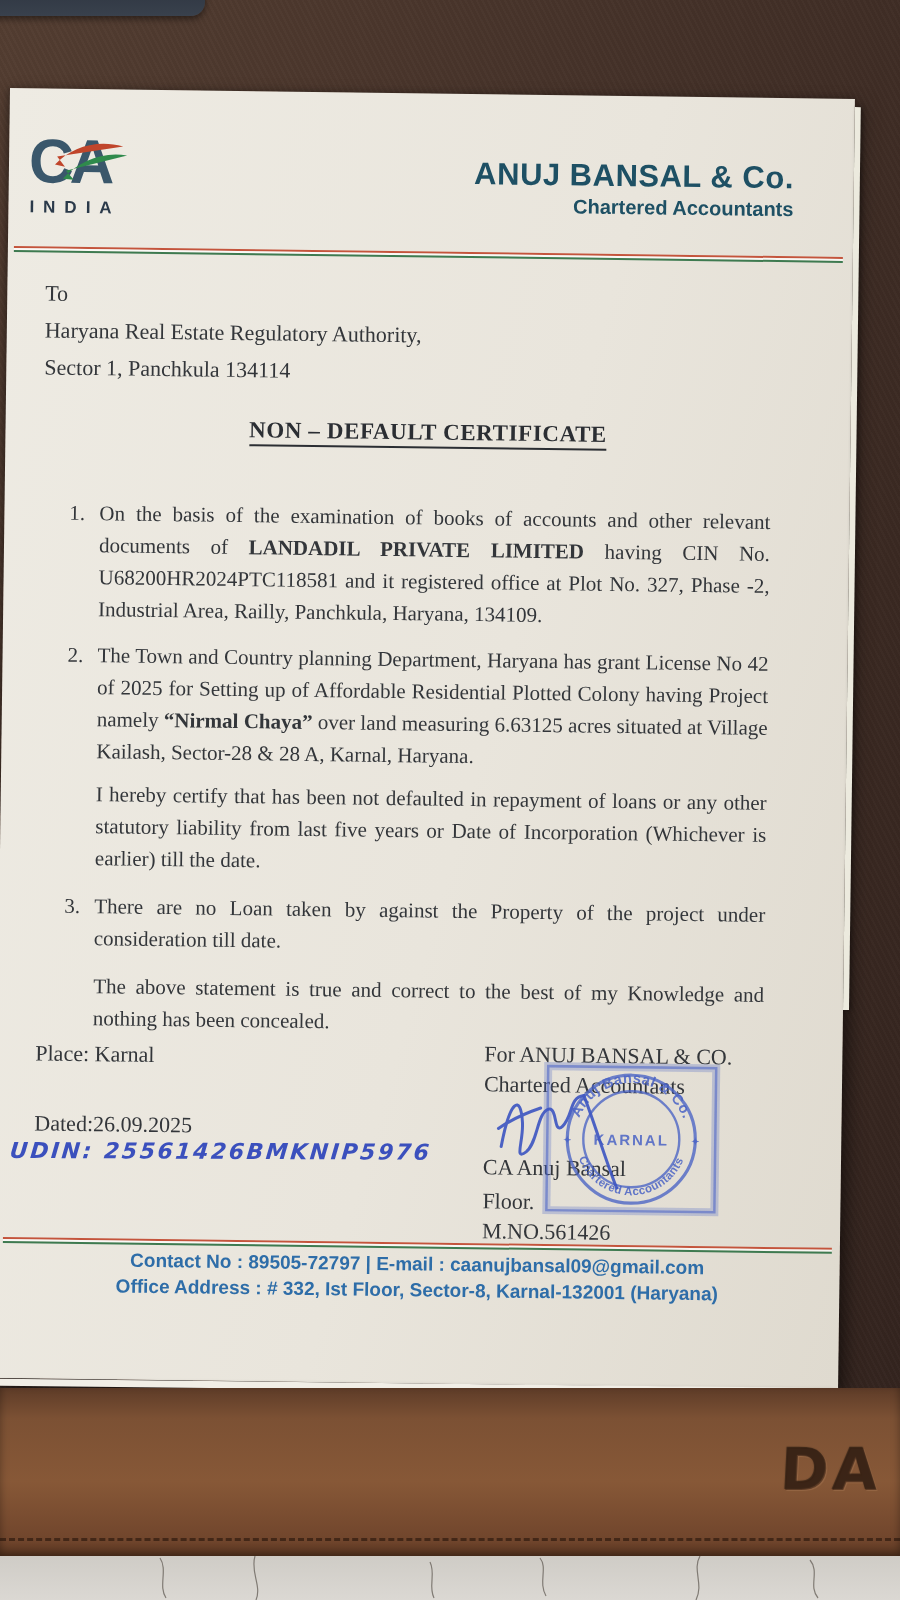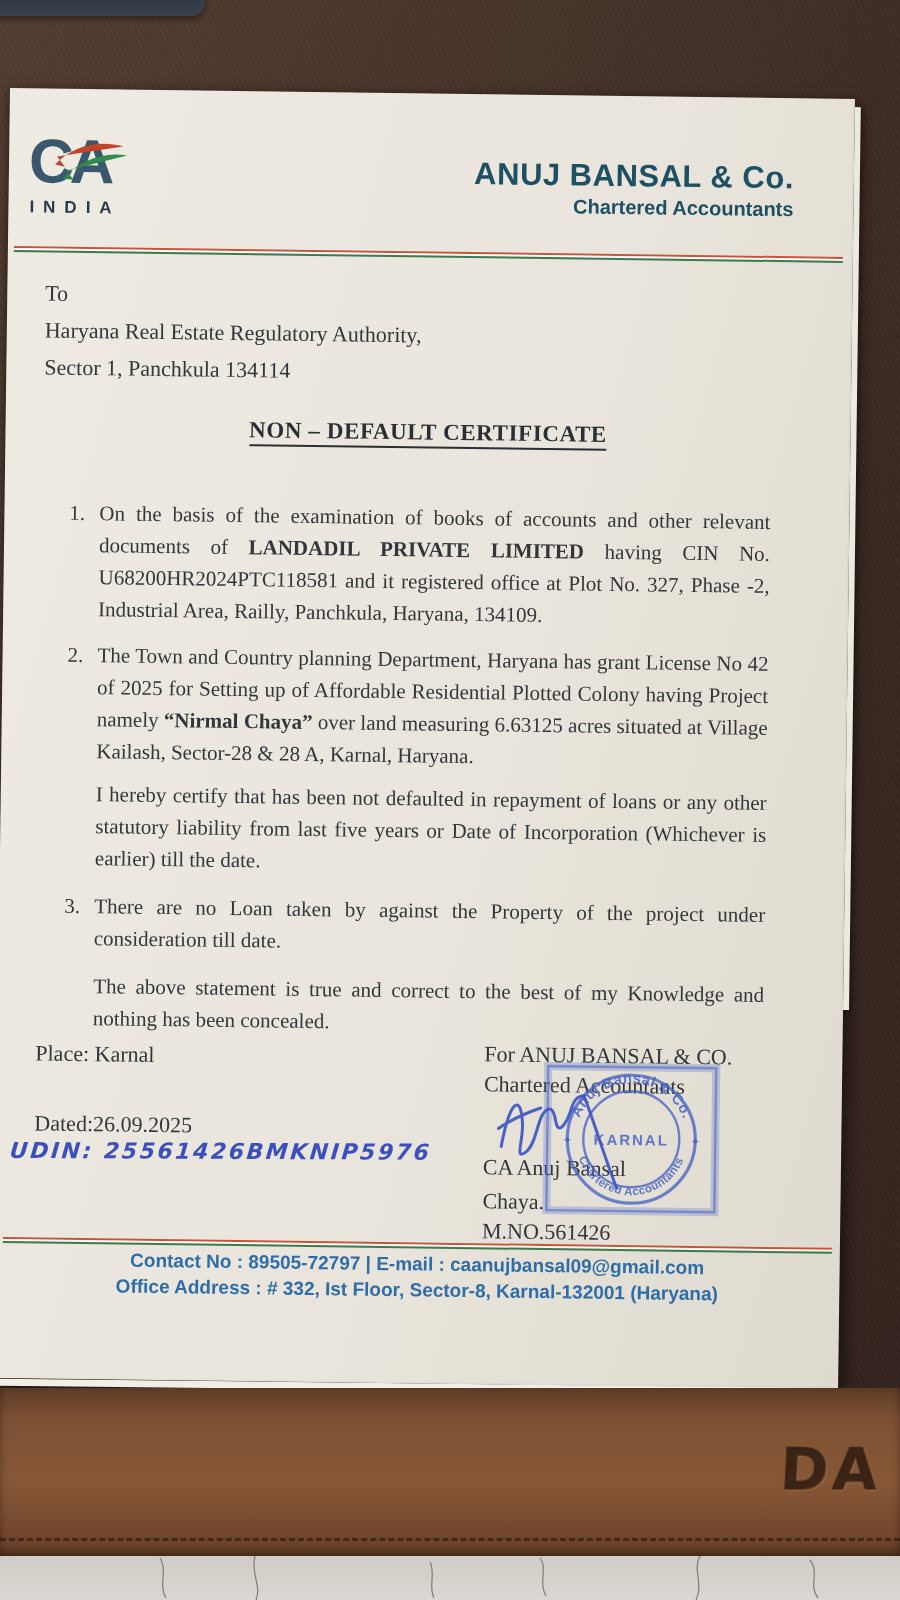--- a/index.html
+++ b/index.html
@@ -128,21 +128,21 @@
 
     <div class="place">Place: Karnal</div>
     <div class="dated">Dated:26.09.2025</div>
     <div class="udin">UDIN: 25561426BMKNIP5976</div>
 
     <div class="signoff">
       <div>For ANUJ BANSAL &amp; CO.</div>
       <div>Chartered Accountants</div>
     </div>
     <div class="sig-name">CA Anuj Bansal</div>
-    <div class="sig-prop">Chaya.</div>
+    <div class="sig-prop">Floor.</div>
     <div class="sig-mno">M.NO.561426</div>
 
     <div class="stamp">
       <svg width="180" height="160" viewBox="0 0 180 160">
         <g stroke="#4a63c5" fill="none" opacity="0.78">
           <rect x="6" y="8" width="168" height="144" stroke-width="8" stroke-opacity="0.35"></rect>
           <rect x="6" y="8" width="168" height="144" stroke-width="2.5" stroke-opacity="0.8"></rect>
           <circle cx="90" cy="80" r="64" stroke-width="3.2"></circle>
           <circle cx="90" cy="80" r="48" stroke-width="2.4"></circle>
         </g>

